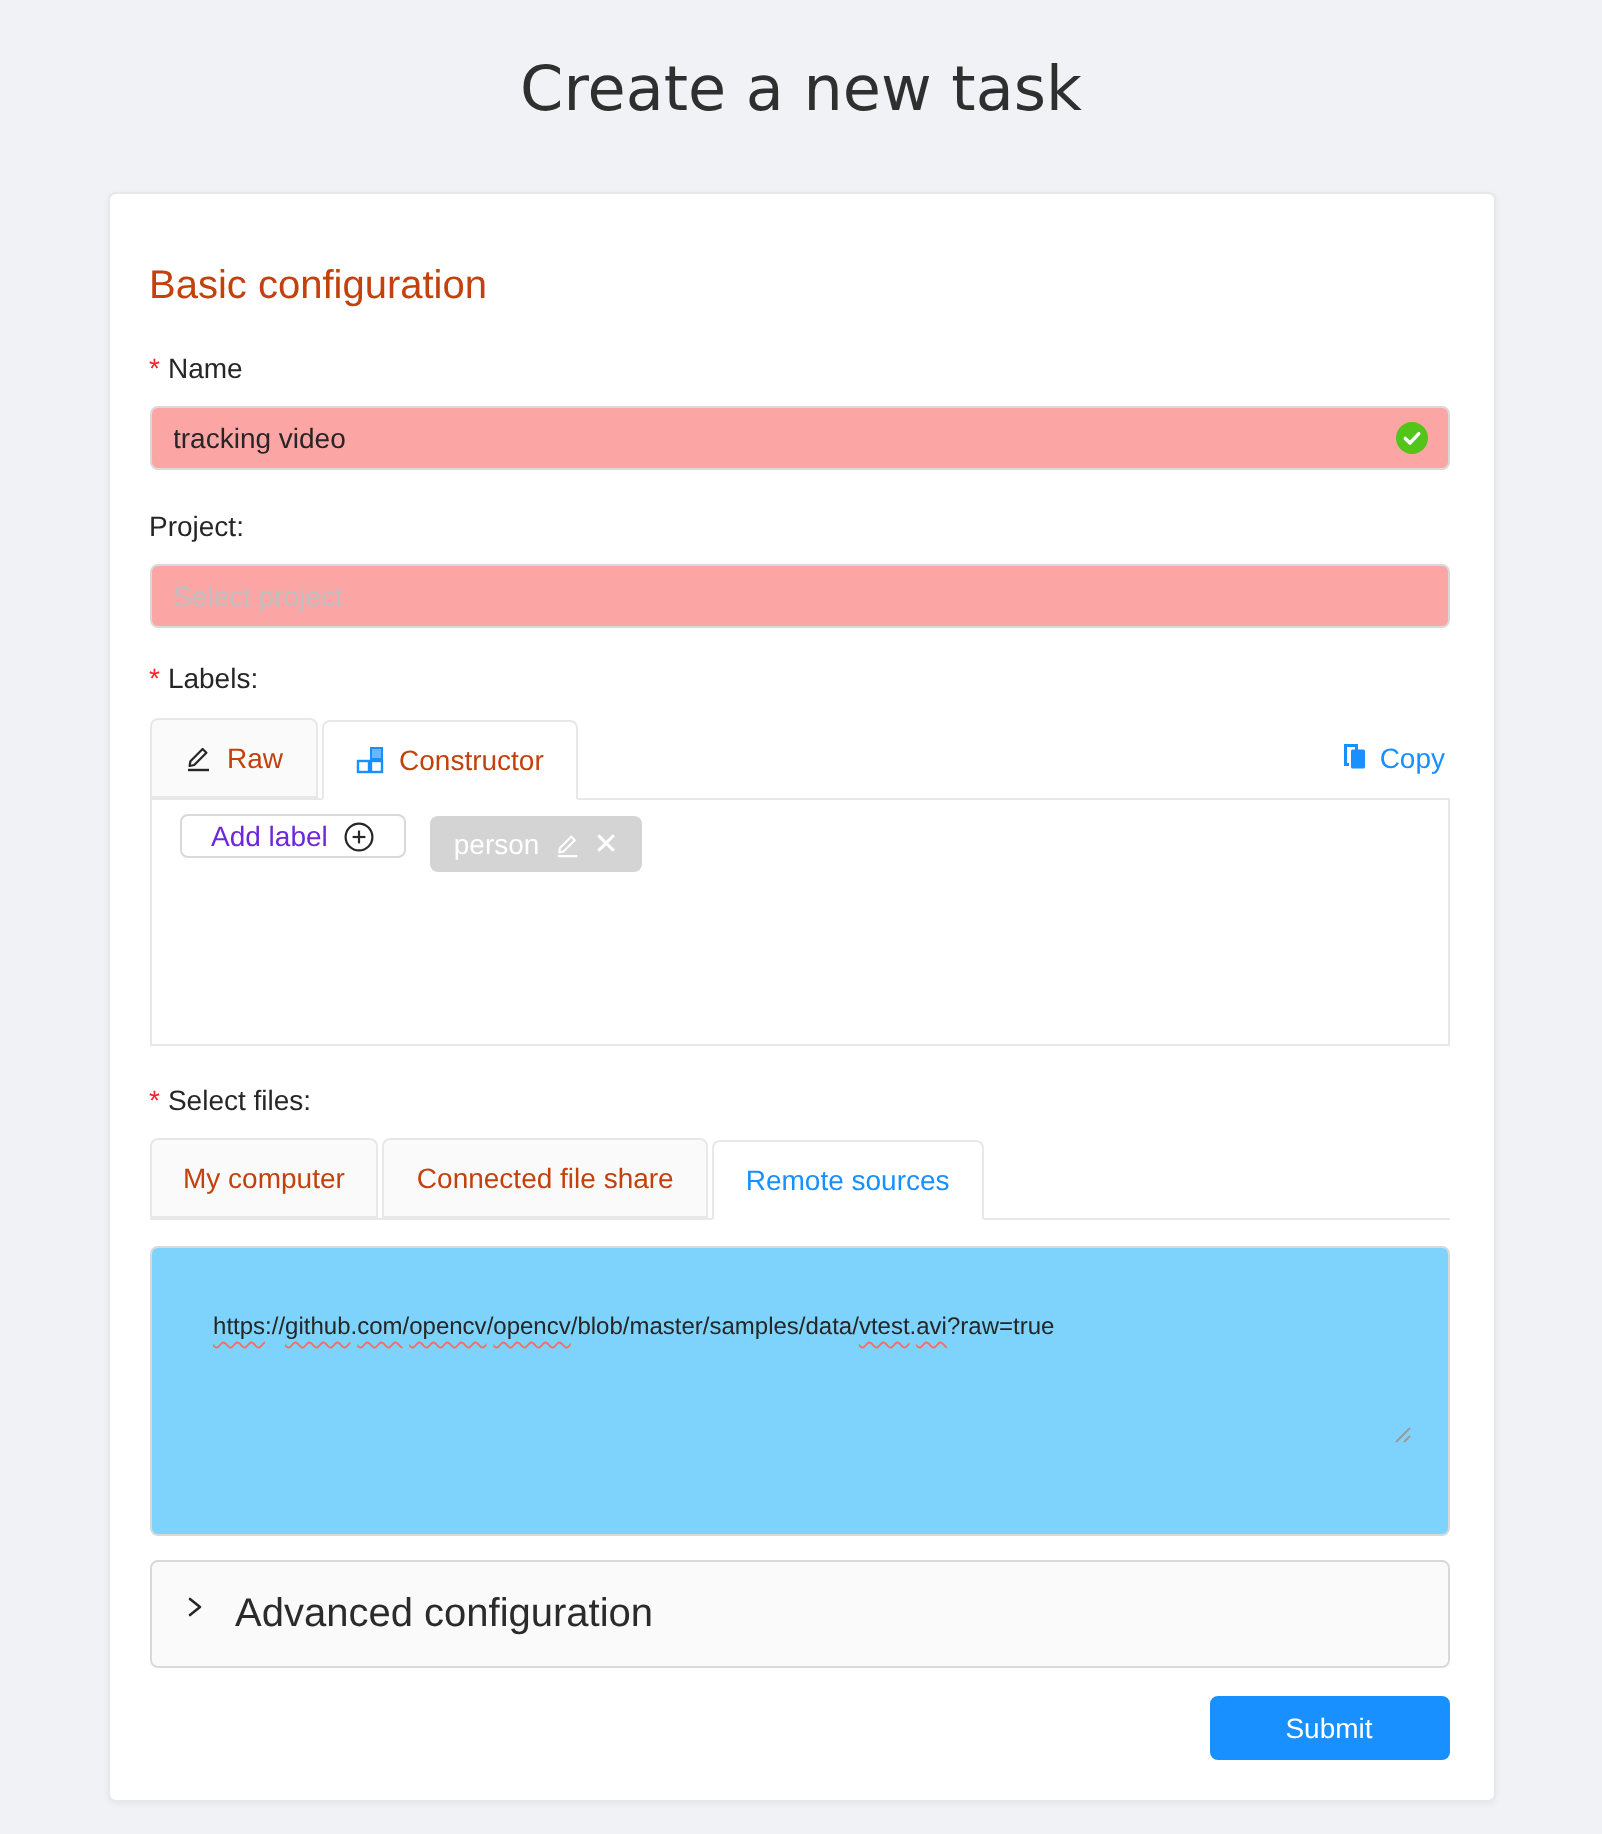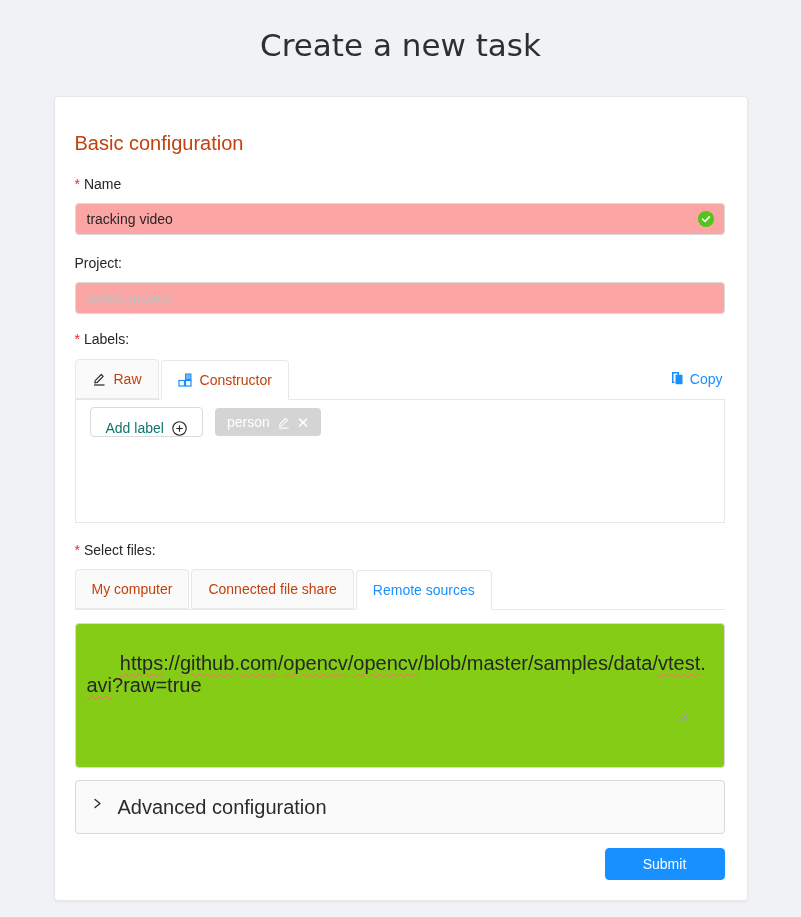--- a/index.html
+++ b/index.html
@@ -95,47 +95,47 @@
     padding-right: 2px;
   }
   .labels-box {
     border: 1px solid #e8e8e8;
     height: 124px;
     padding: 7px 8px;
     display: flex; align-items: flex-start; gap: 12px;
     background: #fff;
   }
   .add-label-btn {
-    height: 30px;
+    height: 22px;
     background: #fff;
     border: 1px solid #d9d9d9; border-radius: 4px;
-    display: inline-flex; align-items: flex-end; gap: 8px;
+    display: inline-flex; align-items: center; gap: 8px;
     padding: 0 15px;
-    font-size: 14px; color: #0f766e;
+    font-size: 14px; color: #6d28d9;
     margin-left: 6px; margin-top: 0;
     cursor: pointer;
   }
   .label-tag {
     height: 28px; margin-top: 1px;
     background: #d4d4d4; border-radius: 4px;
     display: inline-flex; align-items: center; gap: 7px;
     padding: 0 12px;
     font-size: 14px; color: #ffffff;
   }
   .label-tag .tag-x { font-size: 15px; color: #fff; cursor: pointer; line-height: 1; }
 
   .files-gap { height: 13px; }
   .url-editor {
     position: relative;
     width: 100%; height: 145px;
     border: 1px solid #d9d9d9; border-radius: 4px;
     padding: 6px 11px;
-    font-size: 20px; line-height: 22px;
+    font-size: 12px; line-height: 22px;
     color: #262626;
-    background: #84cc16;
+    background: #7dd3fc;
     white-space: pre-wrap; word-break: break-all;
   }
   .url-editor .wavy {
     text-decoration: underline;
     text-decoration-style: wavy;
     text-decoration-color: #ff6a63;
     text-decoration-thickness: 1px;
     text-underline-offset: 3px;
   }
   .resize-handle { position: absolute; right: 1px; bottom: 1px; }

